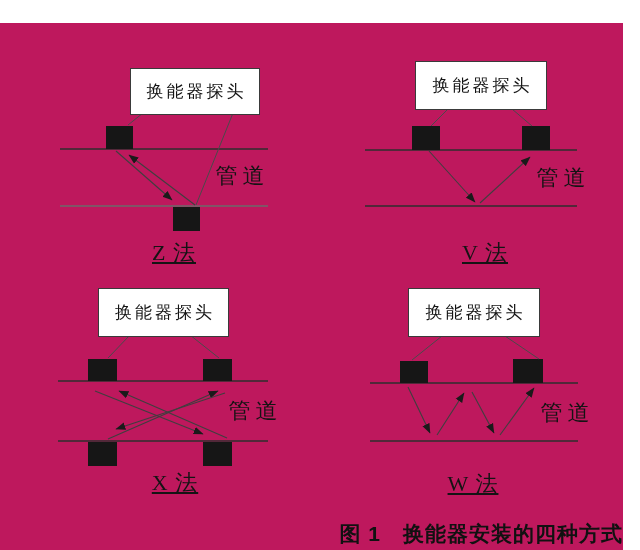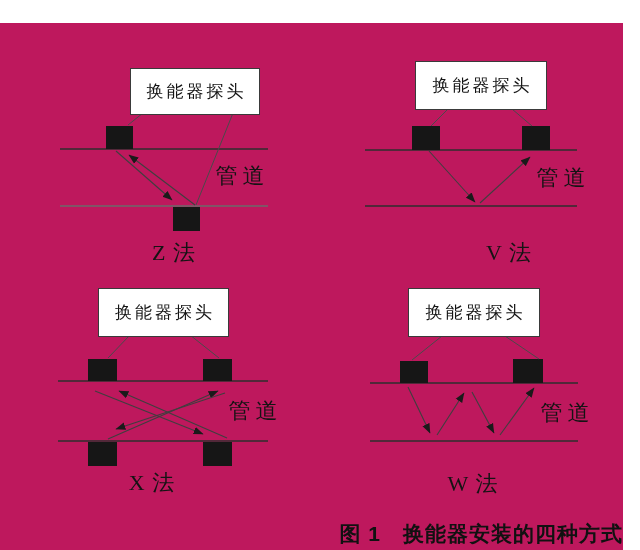--- a/index.html
+++ b/index.html
@@ -17,21 +17,21 @@
   .probe-box {
     position:absolute; border:1.2px solid #3a3a3a; background:#ffffff;
     display:flex; align-items:center; justify-content:center;
     font-size:17px; letter-spacing:3px; color:#141414; text-indent:3px;
   }
   .clabel {
     position:absolute; transform:translate(-50%,-50%); white-space:nowrap;
     font-size:22px; color:#141414;
   }
   .pipe-label { letter-spacing:5px; text-indent:5px; }
-  .method-label { letter-spacing:1px; }
+  .method-label { letter-spacing:1px;text-decoration:underline; }
   .caption {
     position:absolute; left:0; right:0; top:497px; text-align:right;
     font-family:"Liberation Sans","DejaVu Sans",sans-serif;
     font-weight:700; font-size:21px; letter-spacing:1px; color:#111111;
   }
 </style>
 </head>
 <body>
 
 <div id="stage">
@@ -106,19 +106,19 @@
   <div class="probe-box" style="left:408px; top:265px; width:130px; height:47px;">
     <span>换能器探头</span>
   </div>
 
   <div class="clabel pipe-label" style="left:240px; top:153px;">管道</div>
   <div class="clabel pipe-label" style="left:561px; top:155px;">管道</div>
   <div class="clabel pipe-label" style="left:253px; top:388px;">管道</div>
   <div class="clabel pipe-label" style="left:565px; top:390px;">管道</div>
 
   <div class="clabel method-label" style="left:174px; top:230px;">Z 法</div>
-  <div class="clabel method-label" style="left:509px; top:230px;">V 法</div>
-  <div class="clabel method-label" style="left:152px; top:460px;">X 法</div>
+  <div class="clabel method-label" style="left:485px; top:230px;">V 法</div>
+  <div class="clabel method-label" style="left:175px; top:460px;">X 法</div>
   <div class="clabel method-label" style="left:473px; top:461px;">W 法</div>
 
   <div class="caption">图 1　换能器安装的四种方式</div>
 
 </div>
 
 </body></html>

